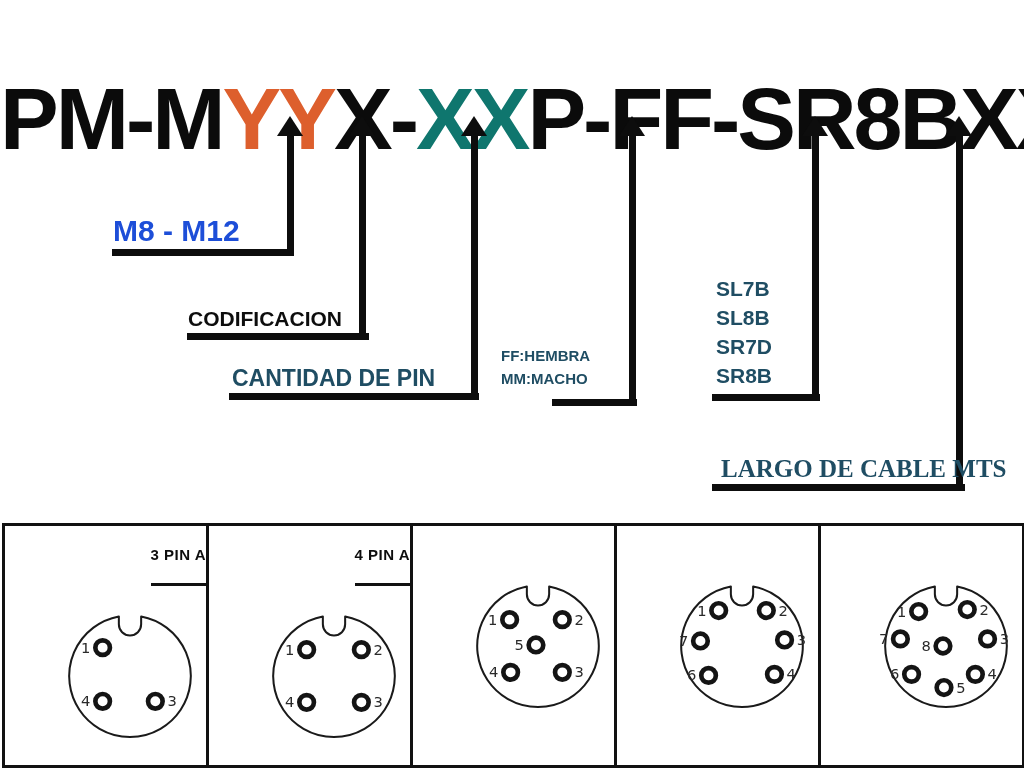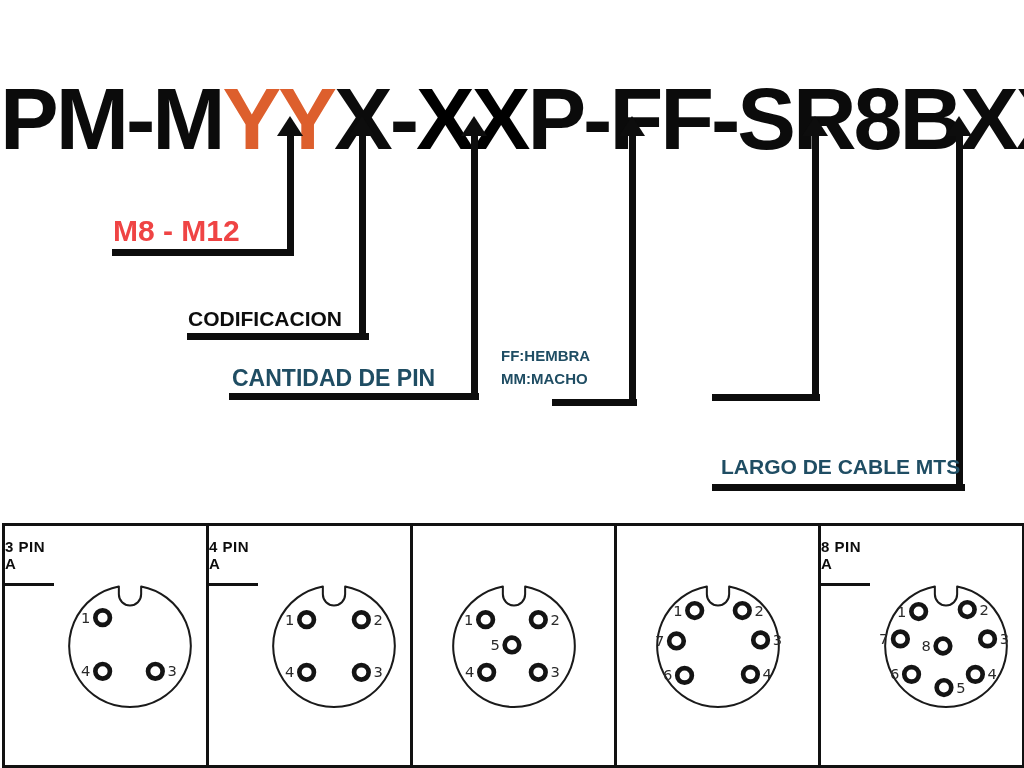--- a/index.html
+++ b/index.html
@@ -14,45 +14,45 @@
   .arrow{position:absolute;width:26px;display:flex;flex-direction:column;align-items:center;}
   .arrow .head{width:0;height:0;border-left:13px solid transparent;border-right:13px solid transparent;
                border-bottom:20px solid #0d0d0d;}
   .arrow .shaft{width:7px;flex:1;background:#0d0d0d;}
 
   
   .hline{position:absolute;height:7px;background:#0d0d0d;}
 
   
   .lbl{position:absolute;font-weight:700;white-space:nowrap;}
-  .lbl.orange{color:#ef4444;}
+  .lbl.orange{color:#1d4ed8;}
   .lbl.teal{color:#1f4d63;}
   .lbl.black{color:#0d0d0d;}
   .lbl-m8{font-size:30px;}
   .lbl-cod{font-size:21px;}
   .lbl-cant{font-size:23px;}
   .lbl-gender{font-size:15px;line-height:23px;text-align:left;width:130px;}
   .lbl-options{font-size:21px;line-height:29px;}
-  .lbl-largo{font-size:21px;}
+  .lbl-largo{font-size:25px;font-family:Liberation Serif, serif;}
 
   
   .pin-table{position:absolute;left:2px;top:523px;width:1017px;height:239px;
              border:3px solid #111;display:flex;}
-  .pin-col{flex:1;display:flex;flex-direction:row;border-right:3px solid #111;}
+  .pin-col{flex:1;display:flex;flex-direction:column;border-right:3px solid #111;align-items:flex-end;}
   .pin-col:last-child{border-right:none;}
   .pin-col-header{height:57px;border-bottom:3px solid #111;display:flex;align-items:center;
                   justify-content:center;font-weight:700;font-size:15px;letter-spacing:.5px;color:#0d0d0d;}
   .pin-col-body{flex:1;display:flex;align-items:center;justify-content:center;}
 </style>
 </head>
 <body>
 
 <div id="stage">
 
-  <h1 class="title" id="title"><span style="color: rgb(11, 11, 11); margin-top: 44px;">PM-M</span><span style="color: rgb(221, 95, 45); margin-top: 44px;">YY</span><span style="color: rgb(11, 11, 11);">X-</span><span style="color: #000000;">XX</span><span style="color: rgb(11, 11, 11);">P-FF-SR8BXX</span></h1>
+  <h1 class="title" id="title"><span style="color: rgb(11, 11, 11); margin-top: 44px;">PM-M</span><span style="color: rgb(221, 95, 45); margin-top: 44px;">YY</span><span style="color: rgb(11, 11, 11);">X-</span><span style="color: #0f766e;">XX</span><span style="color: rgb(11, 11, 11);">P-FF-SR8BXX</span></h1>
 
   <div class="arrow" style="left:277px;top:116px;height:140px;">
       <div class="head"></div>
       <div class="shaft"></div>
     </div>
   <div class="arrow" style="left:349px;top:116px;height:224px;">
       <div class="head"></div>
       <div class="shaft"></div>
     </div>
   <div class="arrow" style="left:461px;top:116px;height:284px;">
@@ -83,20 +83,26 @@
 
   <div class="lbl teal lbl-cant" style="left:232px;top:365px;">CANTIDAD DE PIN</div>
 
   <div class="lbl black lbl-cod" style="left:188px;top:307px;">CODIFICACION</div>
 
   <div class="lbl teal lbl-gender" style="left:501px;top:344px;">
     <div>FF:HEMBRA</div>
     <div>MM:MACHO</div>
   </div>
 
+  <div class="lbl teal lbl-options" style="left:716px;top:274px;">
+    <div>SL7B</div>
+    <div>SL8B</div>
+    <div>SR7D</div>
+    <div>SR8B</div>
+  </div>
 
   <div class="lbl teal lbl-largo" style="left:721px;top:455px;">LARGO DE CABLE MTS</div>
 
   <div class="pin-table" id="pin-table">
       <div class="pin-col">
         <div class="pin-col-header">3 PIN A</div>
         <div class="pin-col-body">
           <svg viewBox="0 0 150 150" width="152" height="152">
             <path d="M 86 16.2 A 60 60 0 1 1 64 16.2 L 64 24 A 11 11 0 0 0 86 24 Z" fill="#fff" stroke="#1a1a1a" stroke-width="2" stroke-linejoin="round"></path>
             <circle cx="48" cy="47" r="7.2" fill="#fff" stroke="#141414" stroke-width="4.6"></circle>
@@ -154,21 +160,20 @@
             <circle cx="117" cy="69" r="7.2" fill="#fff" stroke="#141414" stroke-width="4.6"></circle>
             <text x="129" y="74" text-anchor="start" font-size="14.5" fill="#2a2a2a" font-family="&quot;DejaVu Sans&quot;, sans-serif">3</text>
             <circle cx="42" cy="104" r="7.2" fill="#fff" stroke="#141414" stroke-width="4.6"></circle>
             <text x="30" y="109" text-anchor="end" font-size="14.5" fill="#2a2a2a" font-family="&quot;DejaVu Sans&quot;, sans-serif">6</text>
             <circle cx="107" cy="103" r="7.2" fill="#fff" stroke="#141414" stroke-width="4.6"></circle>
             <text x="119" y="108" text-anchor="start" font-size="14.5" fill="#2a2a2a" font-family="&quot;DejaVu Sans&quot;, sans-serif">4</text>
           </svg>
         </div>
       </div>
       <div class="pin-col">
-        <div class="pin-col-header">8 PIN A</div>
         <div class="pin-col-body">
           <svg viewBox="0 0 150 150" width="152" height="152">
             <path d="M 86 16.2 A 60 60 0 1 1 64 16.2 L 64 24 A 11 11 0 0 0 86 24 Z" fill="#fff" stroke="#1a1a1a" stroke-width="2" stroke-linejoin="round"></path>
             <circle cx="48" cy="41" r="7.2" fill="#fff" stroke="#141414" stroke-width="4.6"></circle>
             <text x="36" y="46" text-anchor="end" font-size="14.5" fill="#2a2a2a" font-family="&quot;DejaVu Sans&quot;, sans-serif">1</text>
             <circle cx="96" cy="39" r="7.2" fill="#fff" stroke="#141414" stroke-width="4.6"></circle>
             <text x="108" y="44" text-anchor="start" font-size="14.5" fill="#2a2a2a" font-family="&quot;DejaVu Sans&quot;, sans-serif">2</text>
             <circle cx="30" cy="68" r="7.2" fill="#fff" stroke="#141414" stroke-width="4.6"></circle>
             <text x="18" y="73" text-anchor="end" font-size="14.5" fill="#2a2a2a" font-family="&quot;DejaVu Sans&quot;, sans-serif">7</text>
             <circle cx="72" cy="75" r="7.2" fill="#fff" stroke="#141414" stroke-width="4.6"></circle>

